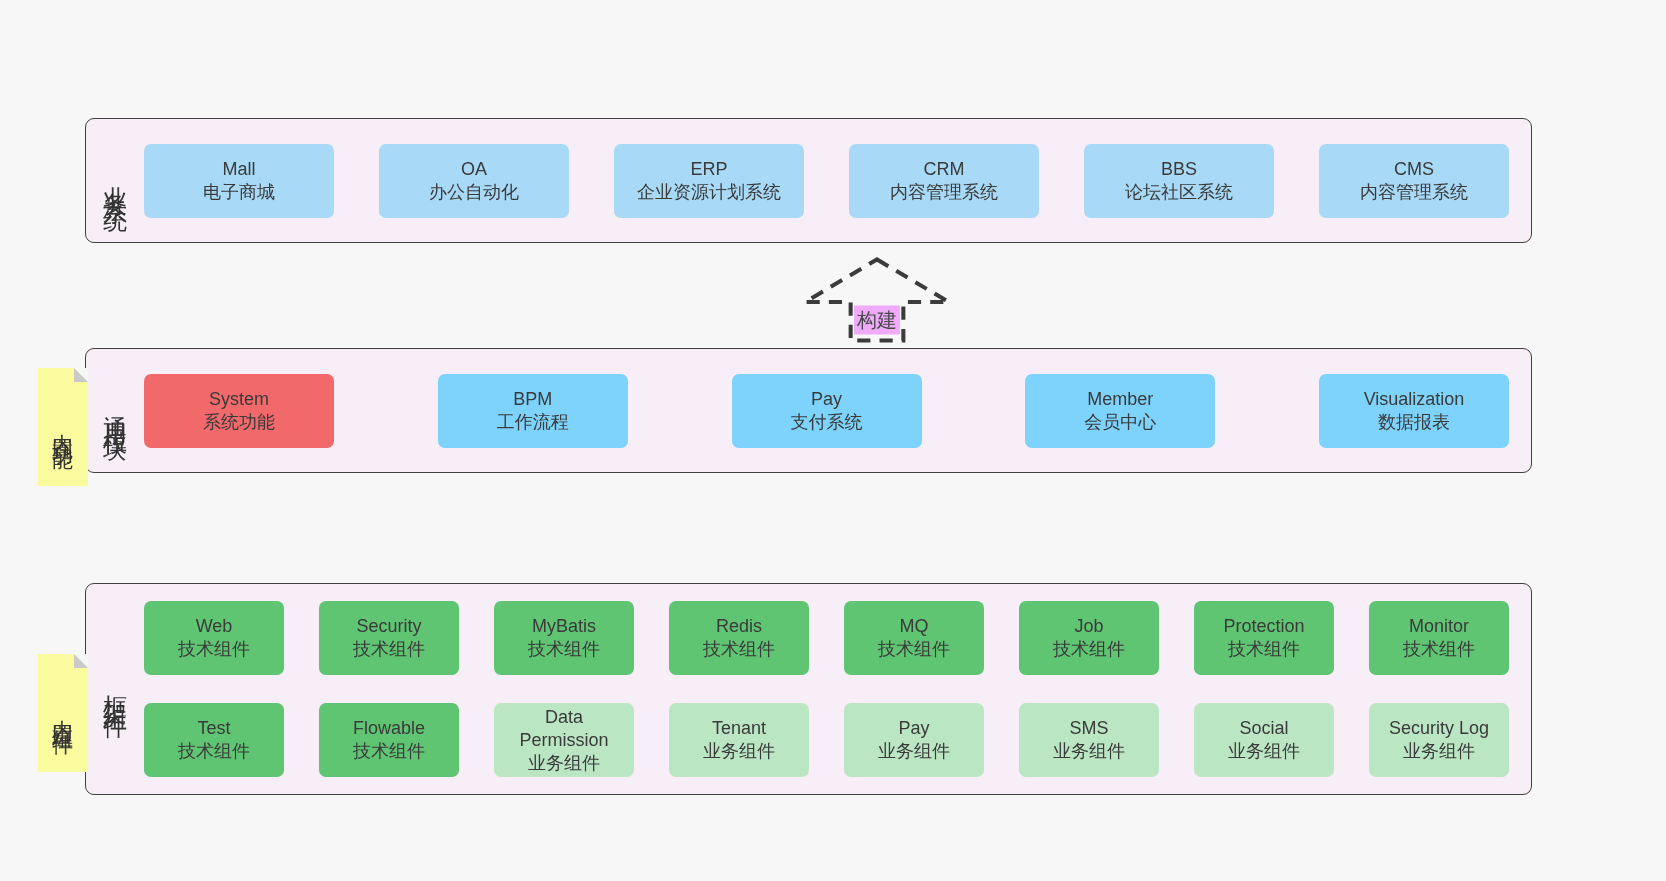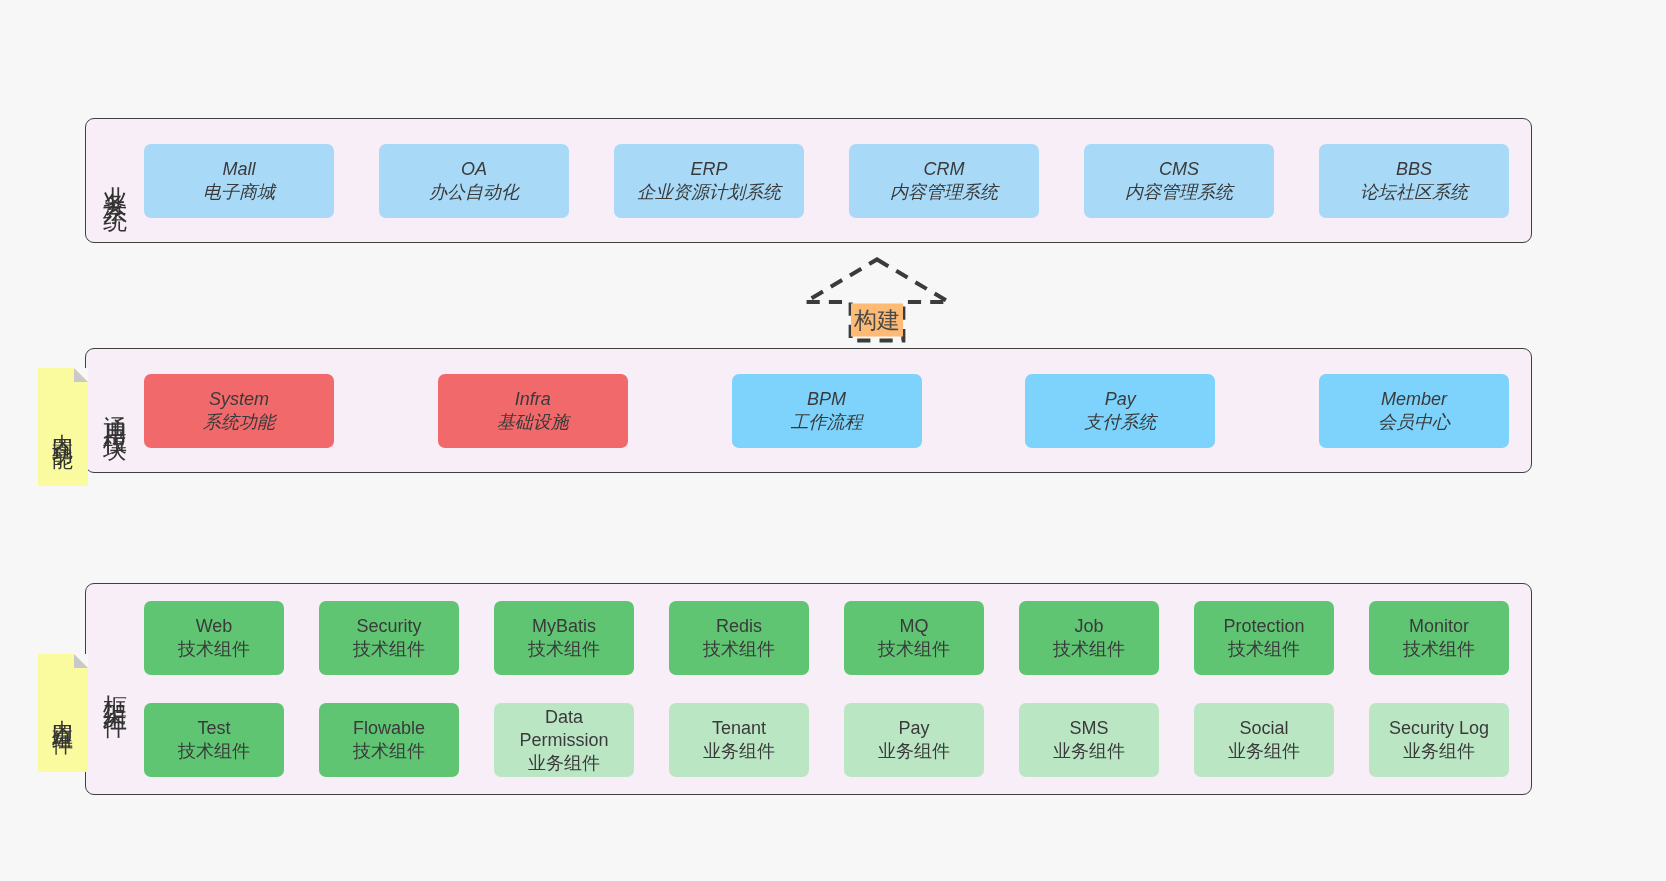--- a/index.html
+++ b/index.html
@@ -61,21 +61,21 @@
     display:flex;
     flex-direction:column;
     align-items:center;
     justify-content:center;
     text-align:center;
     font-size:18px;
     line-height:23px;
     padding:2px 6px;
     box-sizing:border-box;
   }
-  .w-lg{width:190px;flex:0 0 190px;font-style:italic;}
+  .w-lg{width:190px;flex:0 0 190px;}
   .w-sm{width:140px;flex:0 0 140px;}
   .c-blue {background:#a8d9f6;}
   .c-red  {background:#f1696b;align-items:center;}
   .c-pink {background:#7dd3fc;}
   .c-green{background:#5fc573;}
   .c-lgreen{background:#bbe6c4;}
 
   
   .note{
     position:absolute;
@@ -106,23 +106,23 @@
   .arrow-shape{
     fill:none;
     stroke:#3b3b3b;
     stroke-width:4;
     stroke-dasharray:13 9;
   }
   .arrow-label{
     position:absolute;
     left:50%;top:73%;
     transform:translate(-50%,-50%);
-    background:#fdba74;
+    background:#f0abfc;
     padding:1px 3px;
-    font-size:23px;
+    font-size:20px;
     color:#4a4a4a;
     white-space:nowrap;
   }
 </style>
 </head>
 <body>
 
 <div class="stage">
 
   <div class="band band-1">
@@ -141,26 +141,26 @@
         </div>
         <div class="card w-lg c-blue">
           <div>ERP</div>
           <div>企业资源计划系统</div>
         </div>
         <div class="card w-lg c-blue">
           <div>CRM</div>
           <div>内容管理系统</div>
         </div>
         <div class="card w-lg c-blue">
+          <div>BBS</div>
+          <div>论坛社区系统</div>
+        </div>
+        <div class="card w-lg c-blue">
           <div>CMS</div>
           <div>内容管理系统</div>
-        </div>
-        <div class="card w-lg c-blue">
-          <div>BBS</div>
-          <div>论坛社区系统</div>
         </div>
       </div>
     </div>
   </div>
 
   <div class="arrow arrow-1">
     <svg viewBox="0 0 150 86">
       <polygon class="arrow-shape" points="75,3 146,45 101,45 101,83 49,83 49,45 4,45"></polygon>
     </svg>
     <span class="arrow-label">构建</span>
@@ -169,35 +169,35 @@
   <div class="band band-2">
     <div class="label-col">
       <div class="vlabel">通用模块</div>
     </div>
     <div class="content">
       <div class="card-row">
         <div class="card w-lg c-red">
           <div>System</div>
           <div>系统功能</div>
         </div>
-        <div class="card w-lg c-red">
-          <div>Infra</div>
-          <div>基础设施</div>
-        </div>
         <div class="card w-lg c-pink">
           <div>BPM</div>
           <div>工作流程</div>
         </div>
         <div class="card w-lg c-pink">
           <div>Pay</div>
           <div>支付系统</div>
         </div>
         <div class="card w-lg c-pink">
           <div>Member</div>
           <div>会员中心</div>
+        </div>
+        <div class="card w-lg c-pink">
+          <div>Visualization</div>
+          <div>数据报表</div>
         </div>
       </div>
     </div>
   </div>
   <div class="note note-2">
     <span class="fold-cut"></span>
     <span class="fold"></span>
     <div class="vlabel">内置功能</div>
   </div>
 

